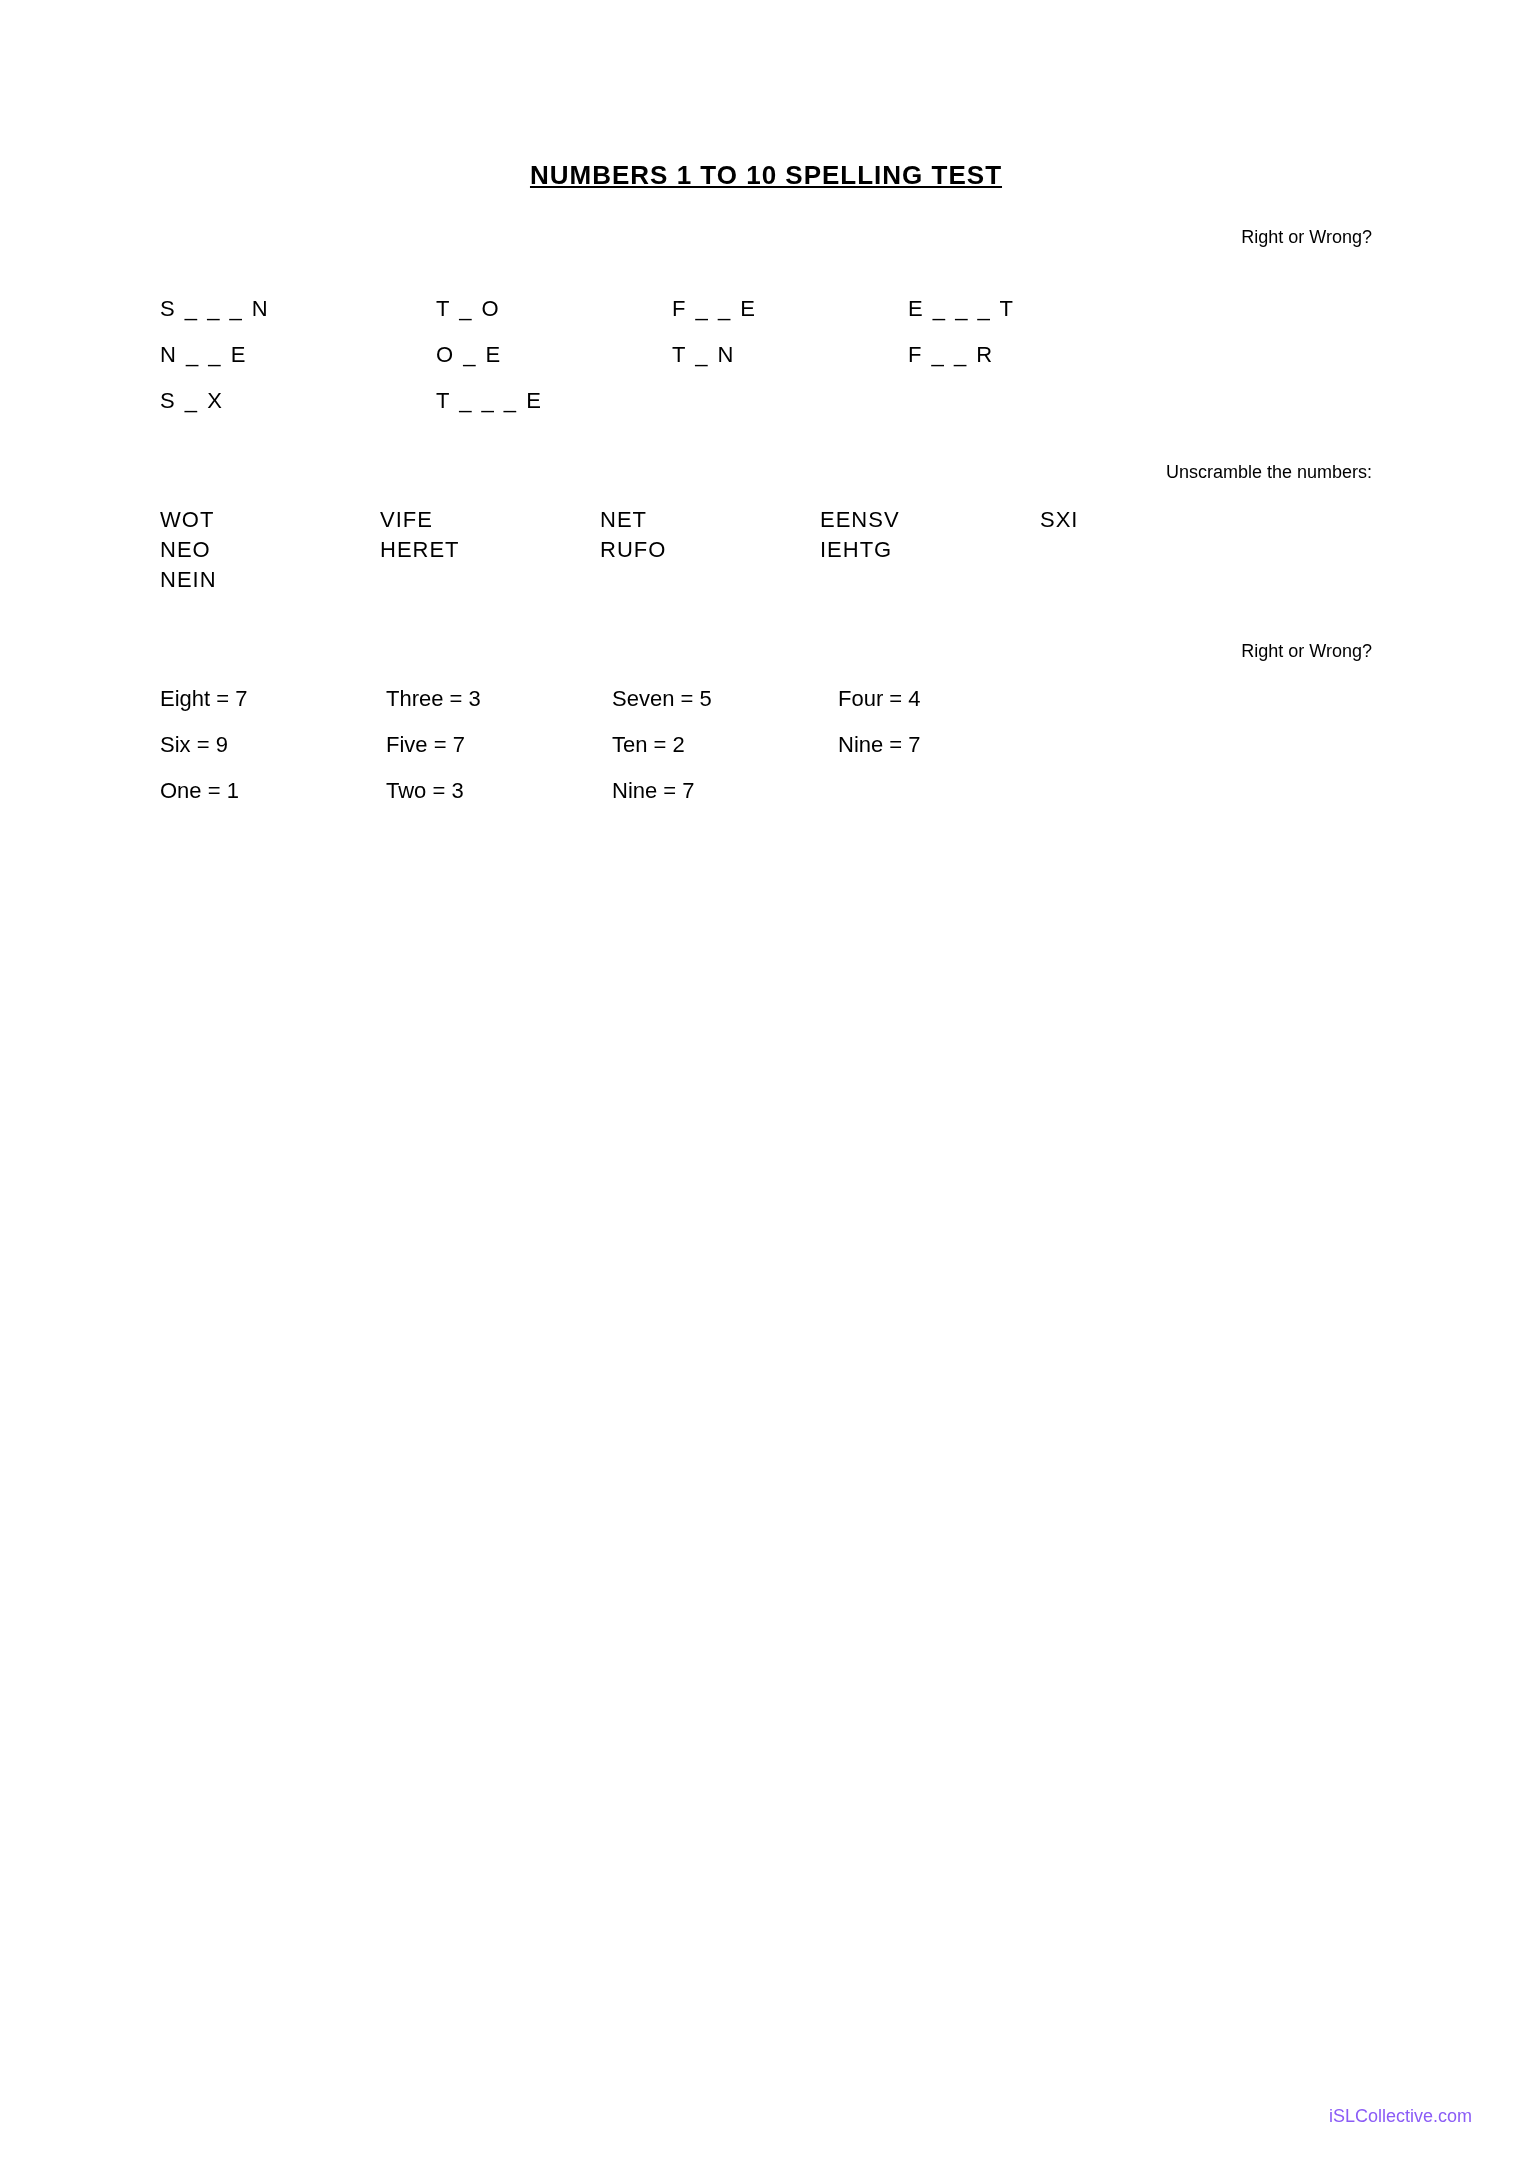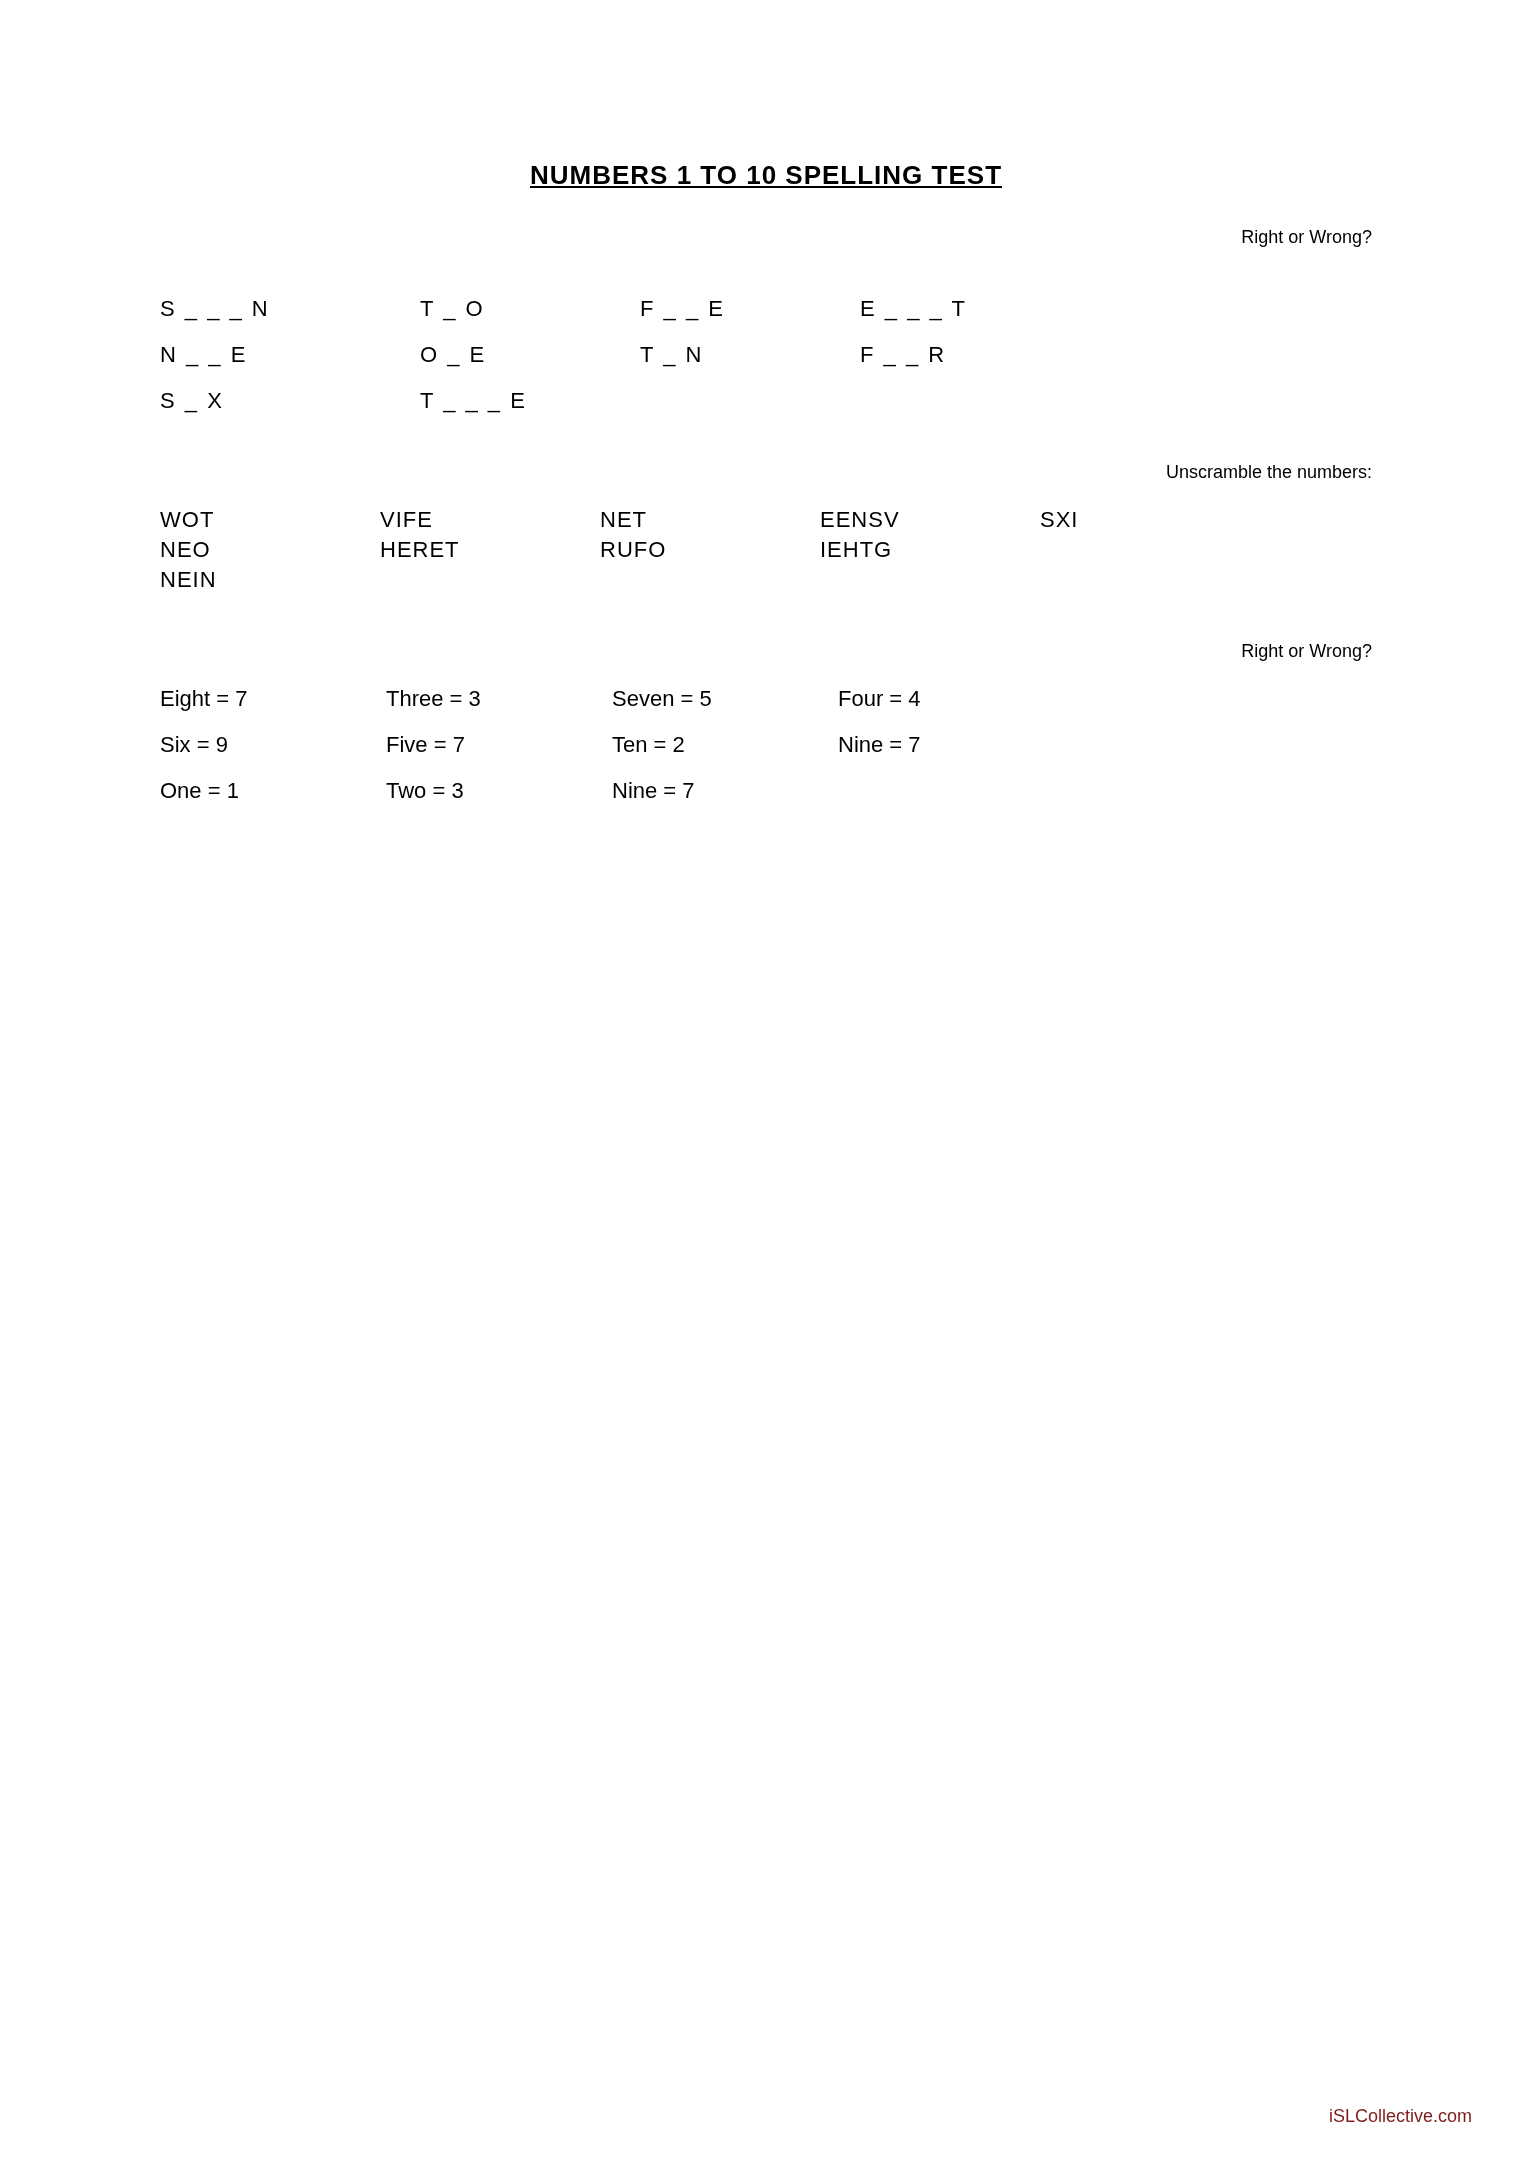--- a/index.html
+++ b/index.html
@@ -54,21 +54,21 @@
     }
 
     .word-item {
       font-size: 22px;
       letter-spacing: 1px;
     }
 
     .guess-grid {
       display: grid;
       grid-template-columns: 260px 220px 220px 260px;
-      gap: 20px 0;
+      gap: 20px 16px;
       margin-bottom: 8px;
     }
 
     .guess-item {
       font-size: 22px;
       letter-spacing: 2px;
       font-family: Arial, sans-serif;
     }
 
     .right-wrong-grid {
@@ -80,21 +80,21 @@
 
     .right-wrong-item {
       font-size: 22px;
     }
 
     .isl-footer {
       position: absolute;
       bottom: 40px;
       right: 60px;
       font-size: 18px;
-      color: #7f1d1d;
+      color: #8b5cf6;
     }
   </style>
 </head>
 <body>
 
 <div class="page-title">NUMBERS 1 TO 10 SPELLING TEST</div>
 
 <div class="section">
   <div class="section-label">Right or Wrong?</div>
 </div>

